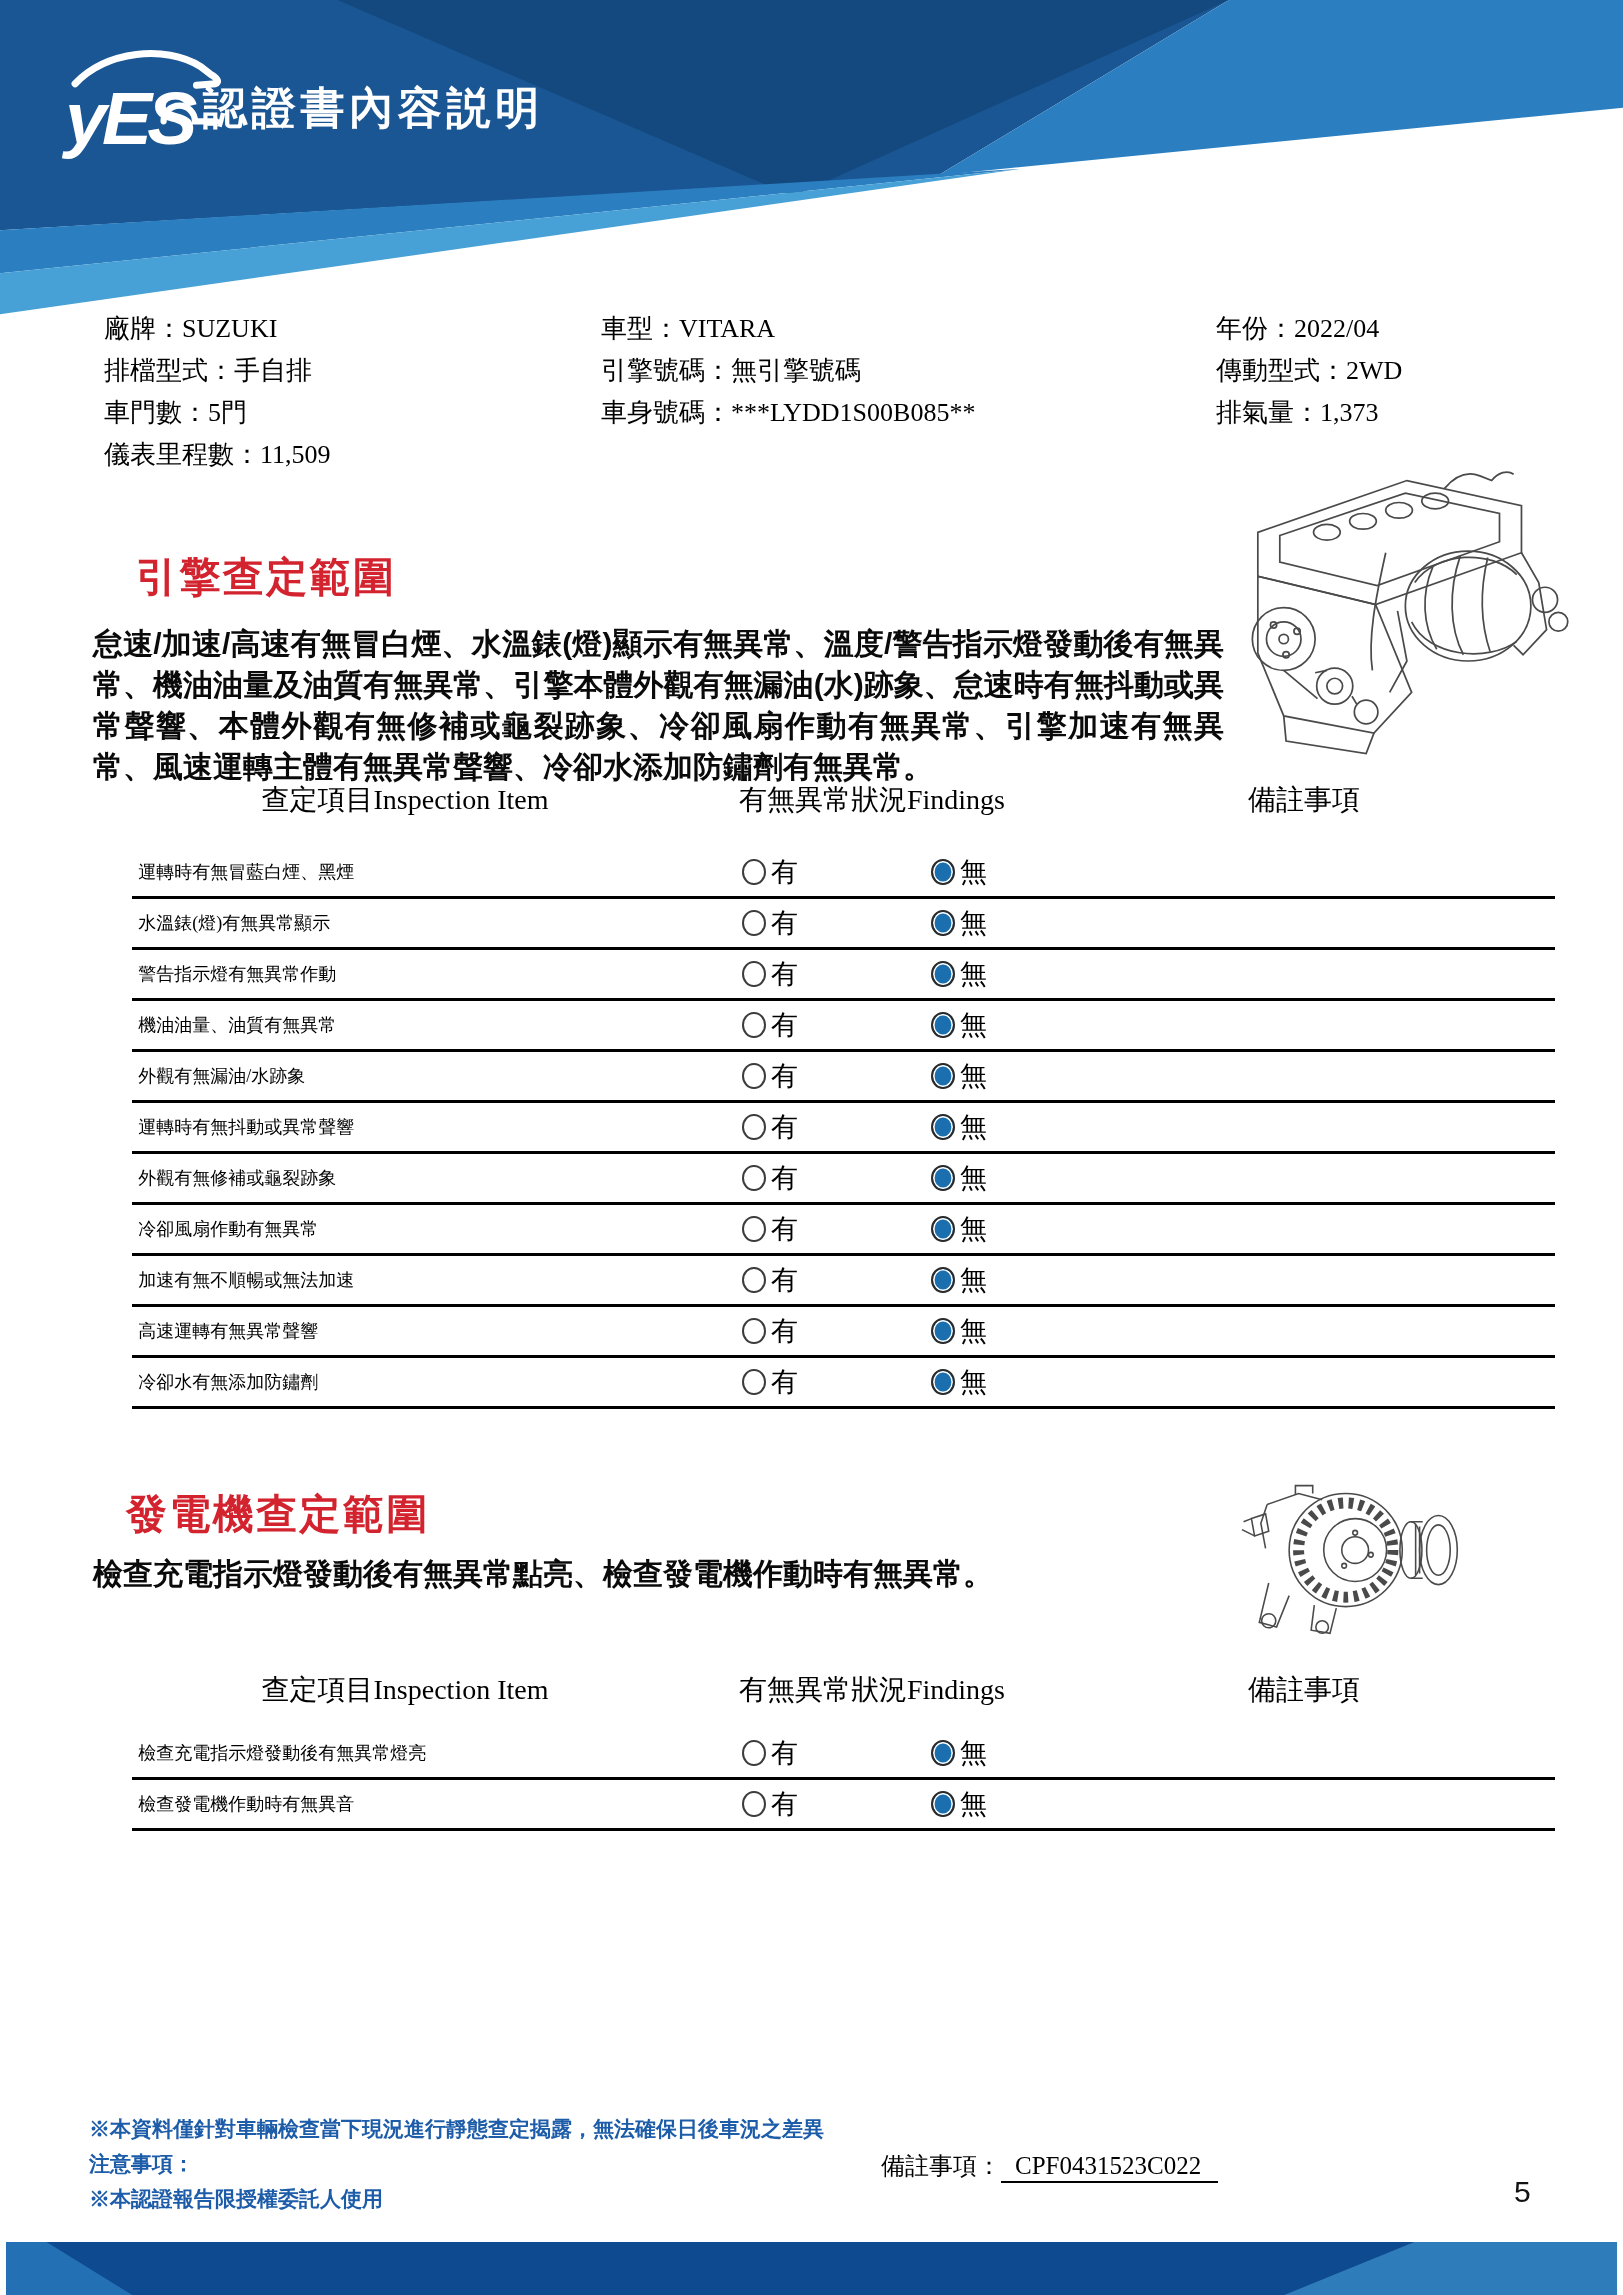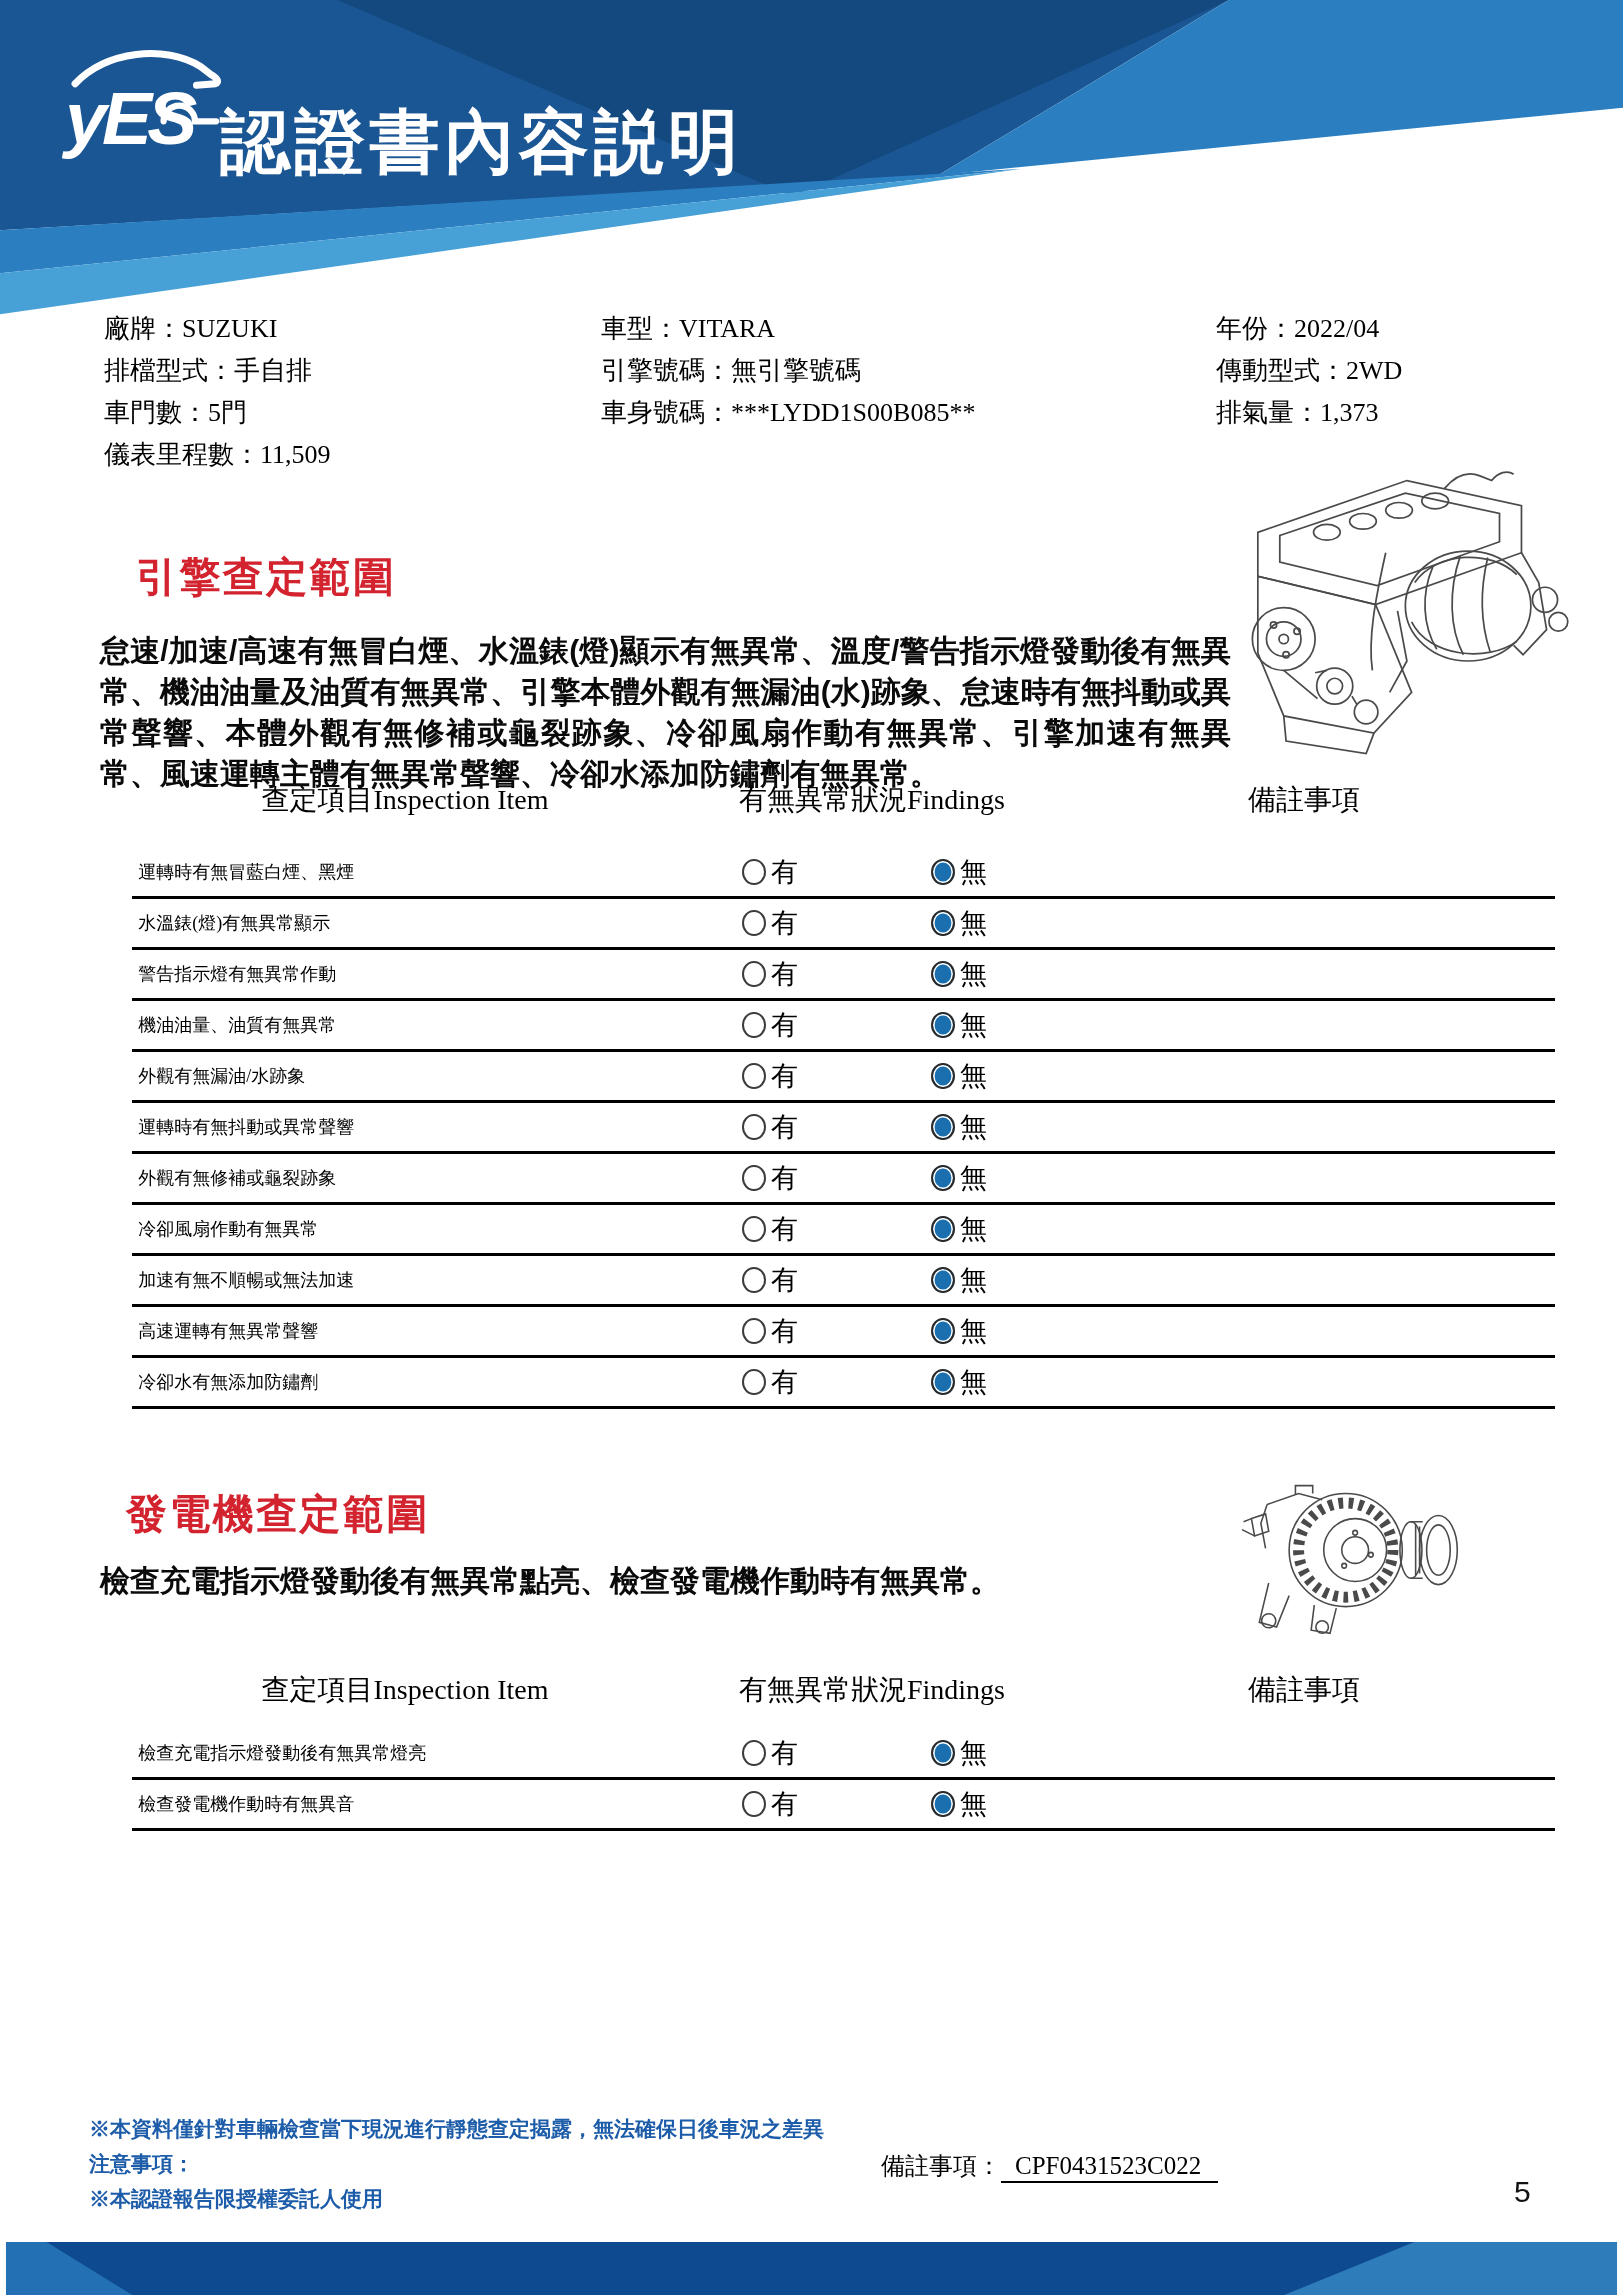--- a/index.html
+++ b/index.html
@@ -8,32 +8,32 @@
   svg{display:block;}
 
   
   .header{position:absolute;left:0;top:0;width:1623px;height:330px;}
   .header-bg{position:absolute;left:0;top:0;}
   .logo{position:absolute;left:41px;top:46px;width:181px;height:134px;}
   .logo-car{position:absolute;left:30px;top:-3.1px;}
   .logo-text{position:absolute;left:0;top:35px;font-family:"Liberation Sans",sans-serif;
              font-style:italic;font-weight:900;font-size:75px;color:#fff;letter-spacing:-4.7px;line-height:1;margin-left:24px;}
   .page-title{position:absolute;left:203px;top:79px;font-family:Liberation Mono, monospace;
-              font-weight:900;font-size:70px;color:#fff;letter-spacing:4.7px;margin:17px;}
+              font-weight:900;font-size:44px;color:#fff;letter-spacing:4.7px;margin:0;}
 
   
   .vehicle-info{position:absolute;top:308px;left:0;width:1623px;font-size:26px;}
   .vi-col{position:absolute;top:0;}
   .vi-col-0{left:104px;} .vi-col-1{left:601px;} .vi-col-2{left:1216px;}
   .vi-row{height:42px;line-height:42px;white-space:nowrap;}
 
   
   .sec-title{position:absolute;margin:0;font-family:"Liberation Sans",sans-serif;
              font-weight:900;font-size:41px;color:#D2232E;letter-spacing:2.4px;}
-  .sec-desc{position:absolute;margin:11px;font-family:"Liberation Sans",sans-serif;
+  .sec-desc{position:absolute;margin:4px;font-family:"Liberation Sans",sans-serif;
             font-weight:700;font-size:30px;line-height:41px;color:#0a0a0a;text-align:justify;}
   .engine-title{left:136px;top:550px;}
   .engine-desc{left:89px;top:619px;width:1131px;}
   .gen-title{left:126px;top:1487px;text-align:center;}
   .gen-desc{left:89px;top:1549px;width:1178px;}
 
   .engine-art{position:absolute;left:1209px;top:457px;}
   .alt-art{position:absolute;left:1220px;top:1473px;}
 
   

